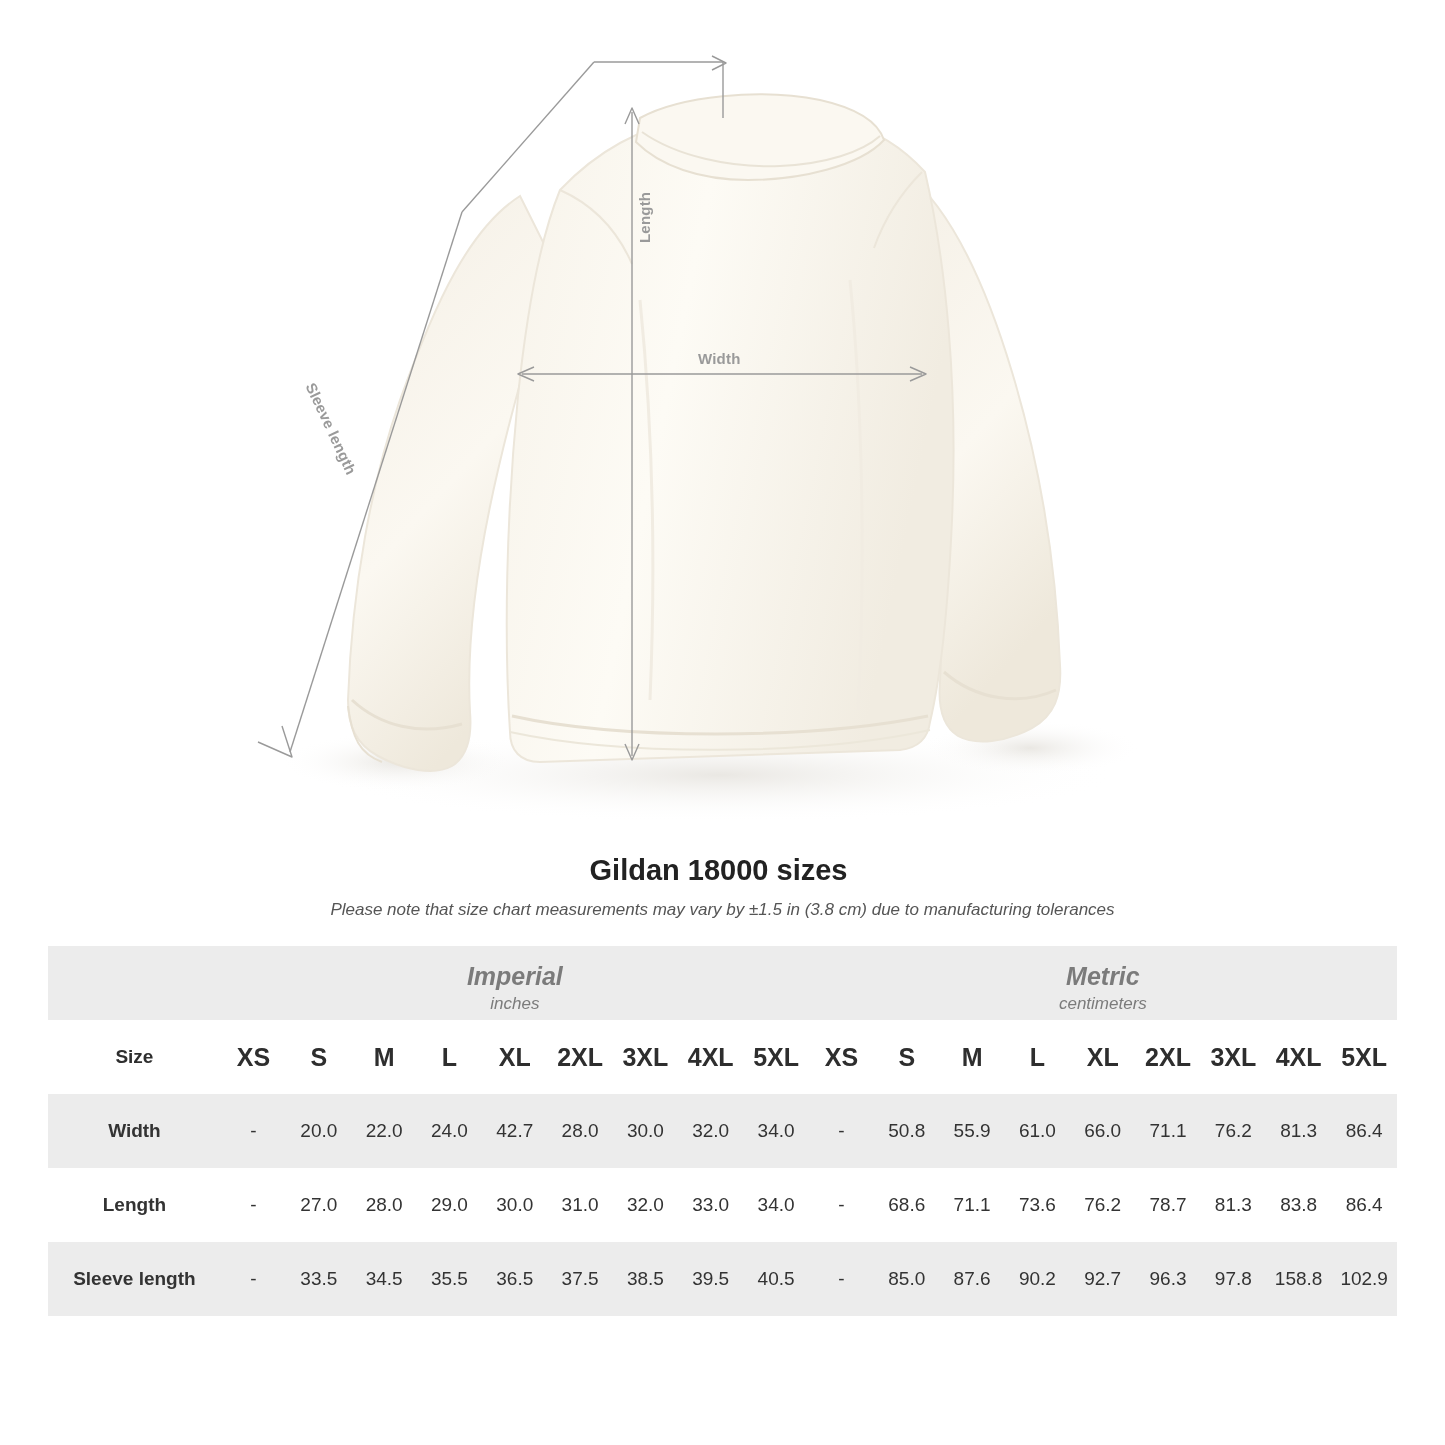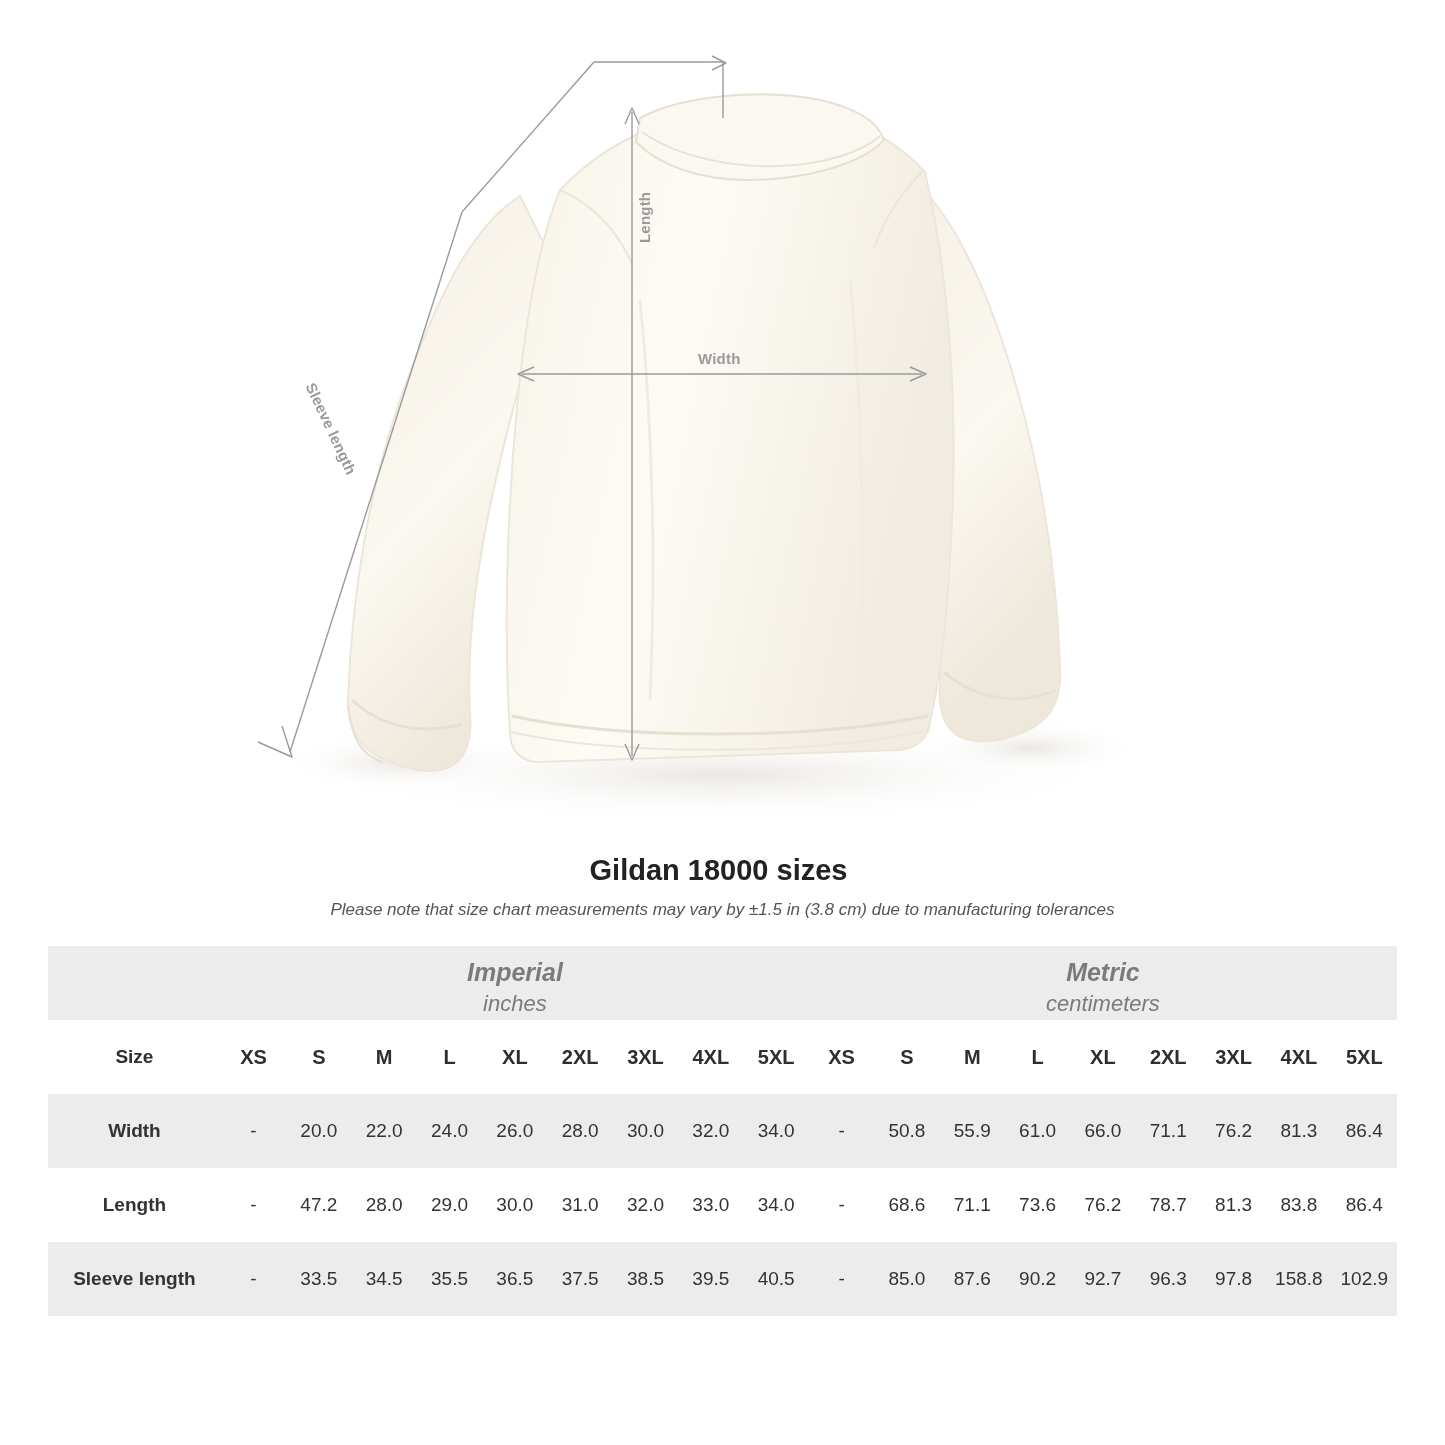--- a/index.html
+++ b/index.html
@@ -96,28 +96,28 @@
   }
   .unit-head .unit-name {
     font-size: 25px;
     font-style: italic;
     font-weight: bold;
     color: #7b7b7b;
     line-height: 1.15;
     margin-top: 12px;
   }
   .unit-head .unit-sub {
-    font-size: 22px;
+    font-size: 17px;
     font-style: italic;
     color: #7b7b7b;
     line-height: 1.5;
   }
   tr.header-row td {
     background: #ffffff;
-    font-size: 20px;
+    font-size: 25px;
     font-weight: bold;
     color: #2e2e2e;
   }
   tr.header-row td.rowlabel { font-size: 19px; }
   tr.band td { background: #ececec; }
   tr.plain td { background: #ffffff; }
   td.rowlabel {
     font-weight: bold;
     font-size: 20px;
     color: #2e2e2e;
@@ -279,40 +279,40 @@
           <td>4XL</td>
           <td>5XL</td>
         </tr>
 
         <tr class="band">
           <td class="rowlabel">Width</td>
           <td class="sizecell">-</td>
           <td class="sizecell">20.0</td>
           <td class="sizecell">22.0</td>
           <td class="sizecell">24.0</td>
-          <td class="sizecell">26.0</td>
+          <td class="sizecell">42.7</td>
           <td class="sizecell">28.0</td>
           <td class="sizecell">30.0</td>
           <td class="sizecell">32.0</td>
           <td class="sizecell">34.0</td>
           <td class="sizecell">-</td>
           <td class="sizecell">50.8</td>
           <td class="sizecell">55.9</td>
           <td class="sizecell">61.0</td>
           <td class="sizecell">66.0</td>
           <td class="sizecell">71.1</td>
           <td class="sizecell">76.2</td>
           <td class="sizecell">81.3</td>
           <td class="sizecell">86.4</td>
         </tr>
 
         <tr class="plain">
           <td class="rowlabel">Length</td>
           <td class="sizecell">-</td>
-          <td class="sizecell">47.2</td>
+          <td class="sizecell">27.0</td>
           <td class="sizecell">28.0</td>
           <td class="sizecell">29.0</td>
           <td class="sizecell">30.0</td>
           <td class="sizecell">31.0</td>
           <td class="sizecell">32.0</td>
           <td class="sizecell">33.0</td>
           <td class="sizecell">34.0</td>
           <td class="sizecell">-</td>
           <td class="sizecell">68.6</td>
           <td class="sizecell">71.1</td>

